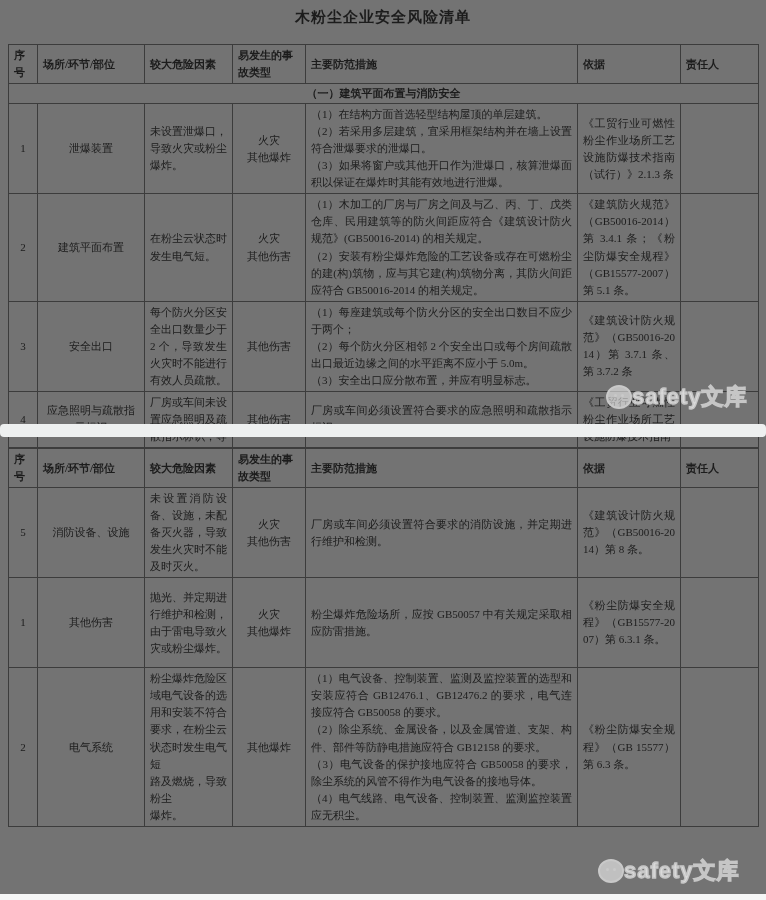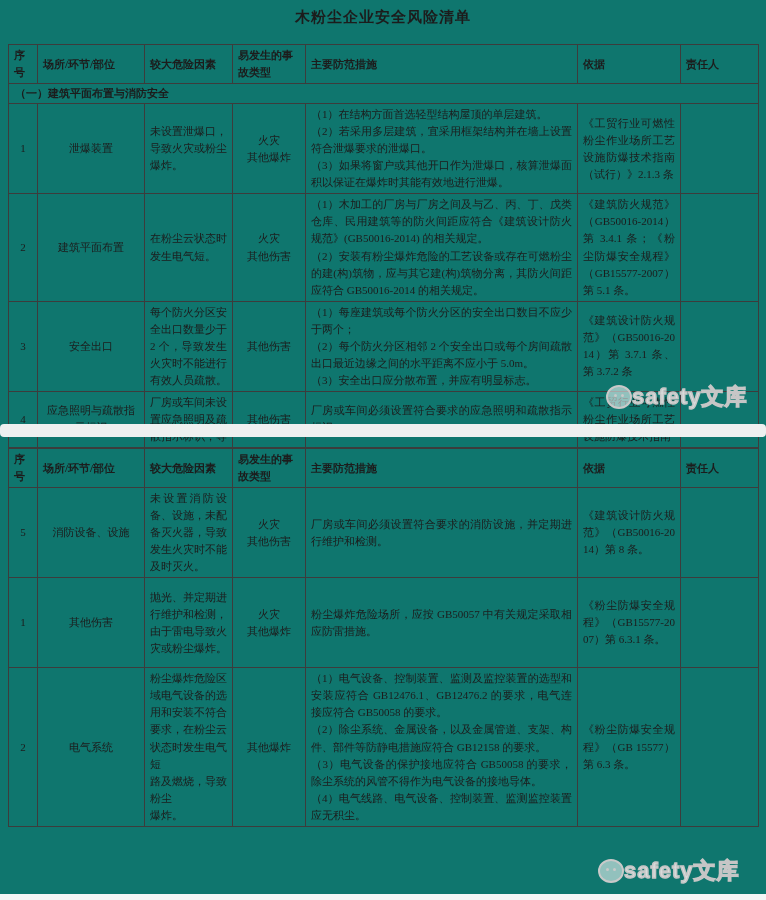--- a/index.html
+++ b/index.html
@@ -1,18 +1,18 @@
 <!DOCTYPE html>
 <html><head>
 <meta charset="utf-8">
 <style>
   * { margin:0; padding:0; box-sizing:border-box; }
   html,body { background:#fff; }
   .page {
-    position:relative; width:766px; height:900px; background:#0f766e;
+    position:relative; width:766px; height:900px; background:#737373;
     font-family:"Liberation Serif","DejaVu Serif",serif;
     color:#1c1c1c; overflow:hidden;
   }
   .doc-title {
     position:absolute; top:8px; left:0; width:100%;
     text-align:center; font-size:15px; font-weight:bold; letter-spacing:1px;
   }
   table.risk {
     position:absolute; left:8px; width:750px;
     border-collapse:collapse; table-layout:fixed;
@@ -22,21 +22,21 @@
   #table2 { top:448px; }
   .risk td, .risk th {
     border:1px solid #3c3c3c; vertical-align:middle;
     padding:2px 5px; word-break:break-all;
   }
   .risk th { font-weight:bold; text-align:left; }
   .c-center { text-align:center; }
   .c-just { text-align:justify; }
   .pre { white-space:pre-line; }
   .section-row td {
-    font-weight:bold; text-align:left; padding:1px 6px; height:15px;
+    font-weight:bold; text-align:center; padding:1px 6px; height:15px;
   }
   .separator-band {
     position:absolute; left:0; top:424px; width:766px; height:13px;
     background:#eef0f0; border-radius:4px;
   }
   .bottom-band {
     position:absolute; left:0; top:894px; width:766px; height:6px;
     background:#f5f6f6;
   }
   .watermark {

